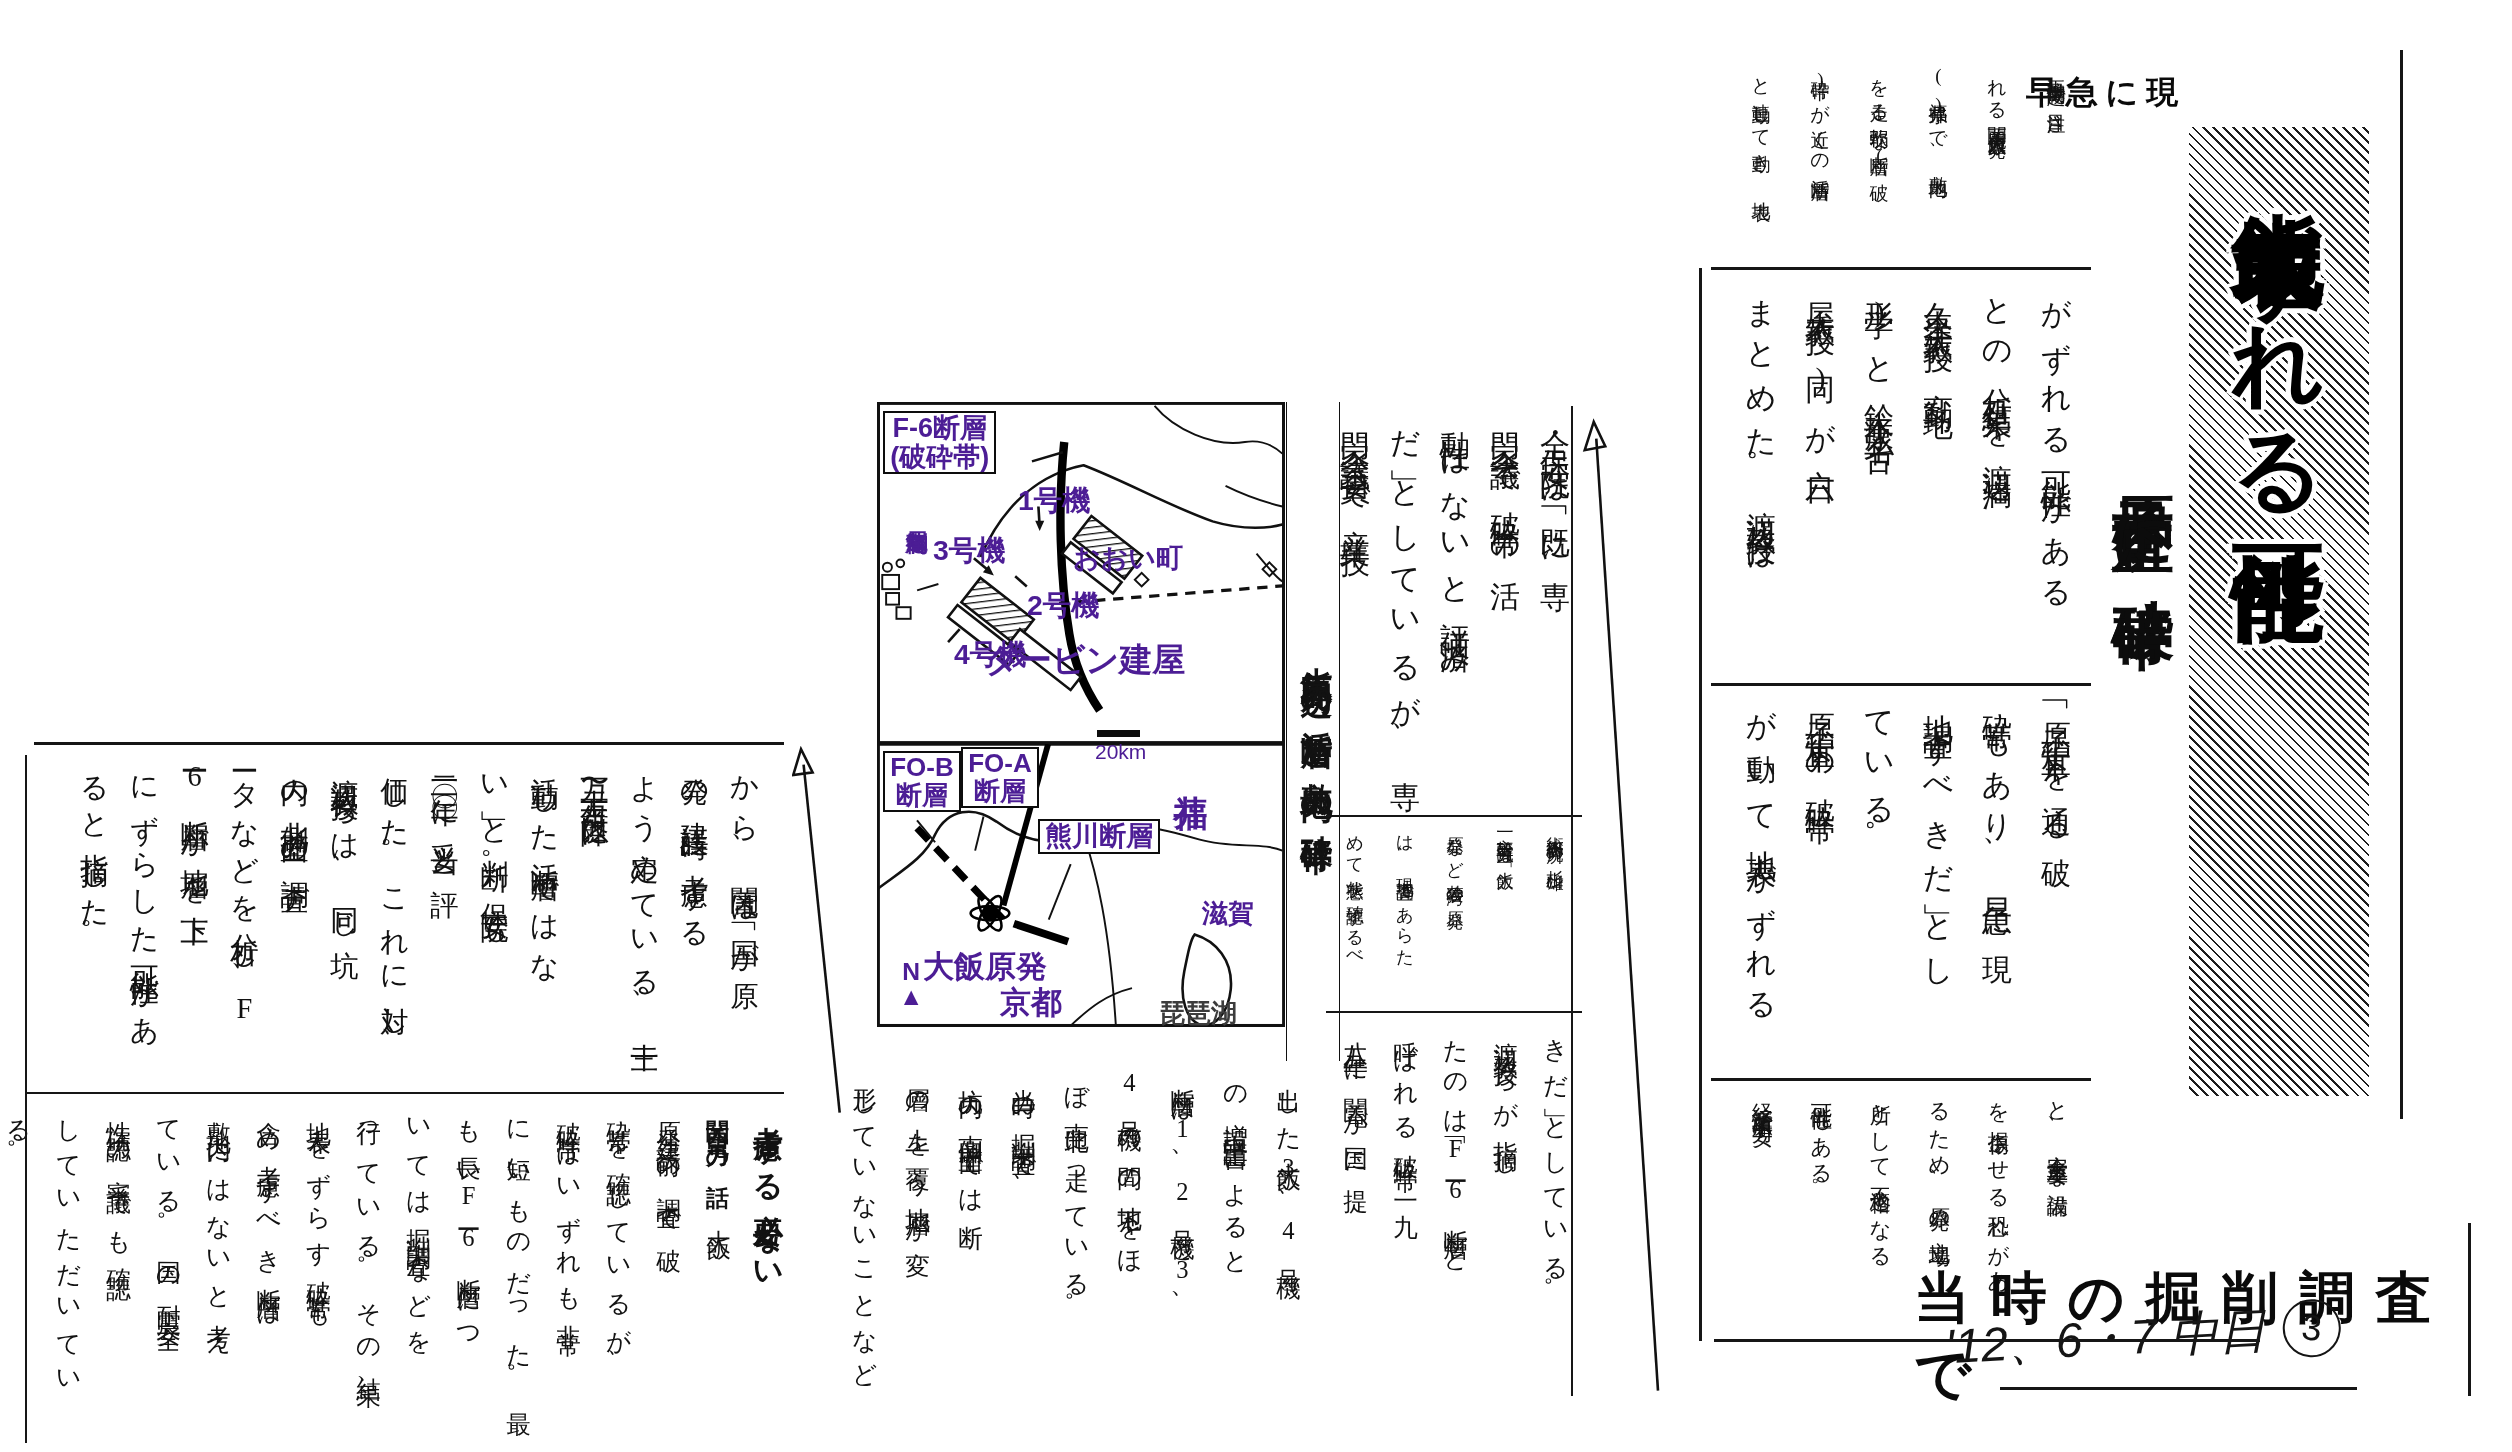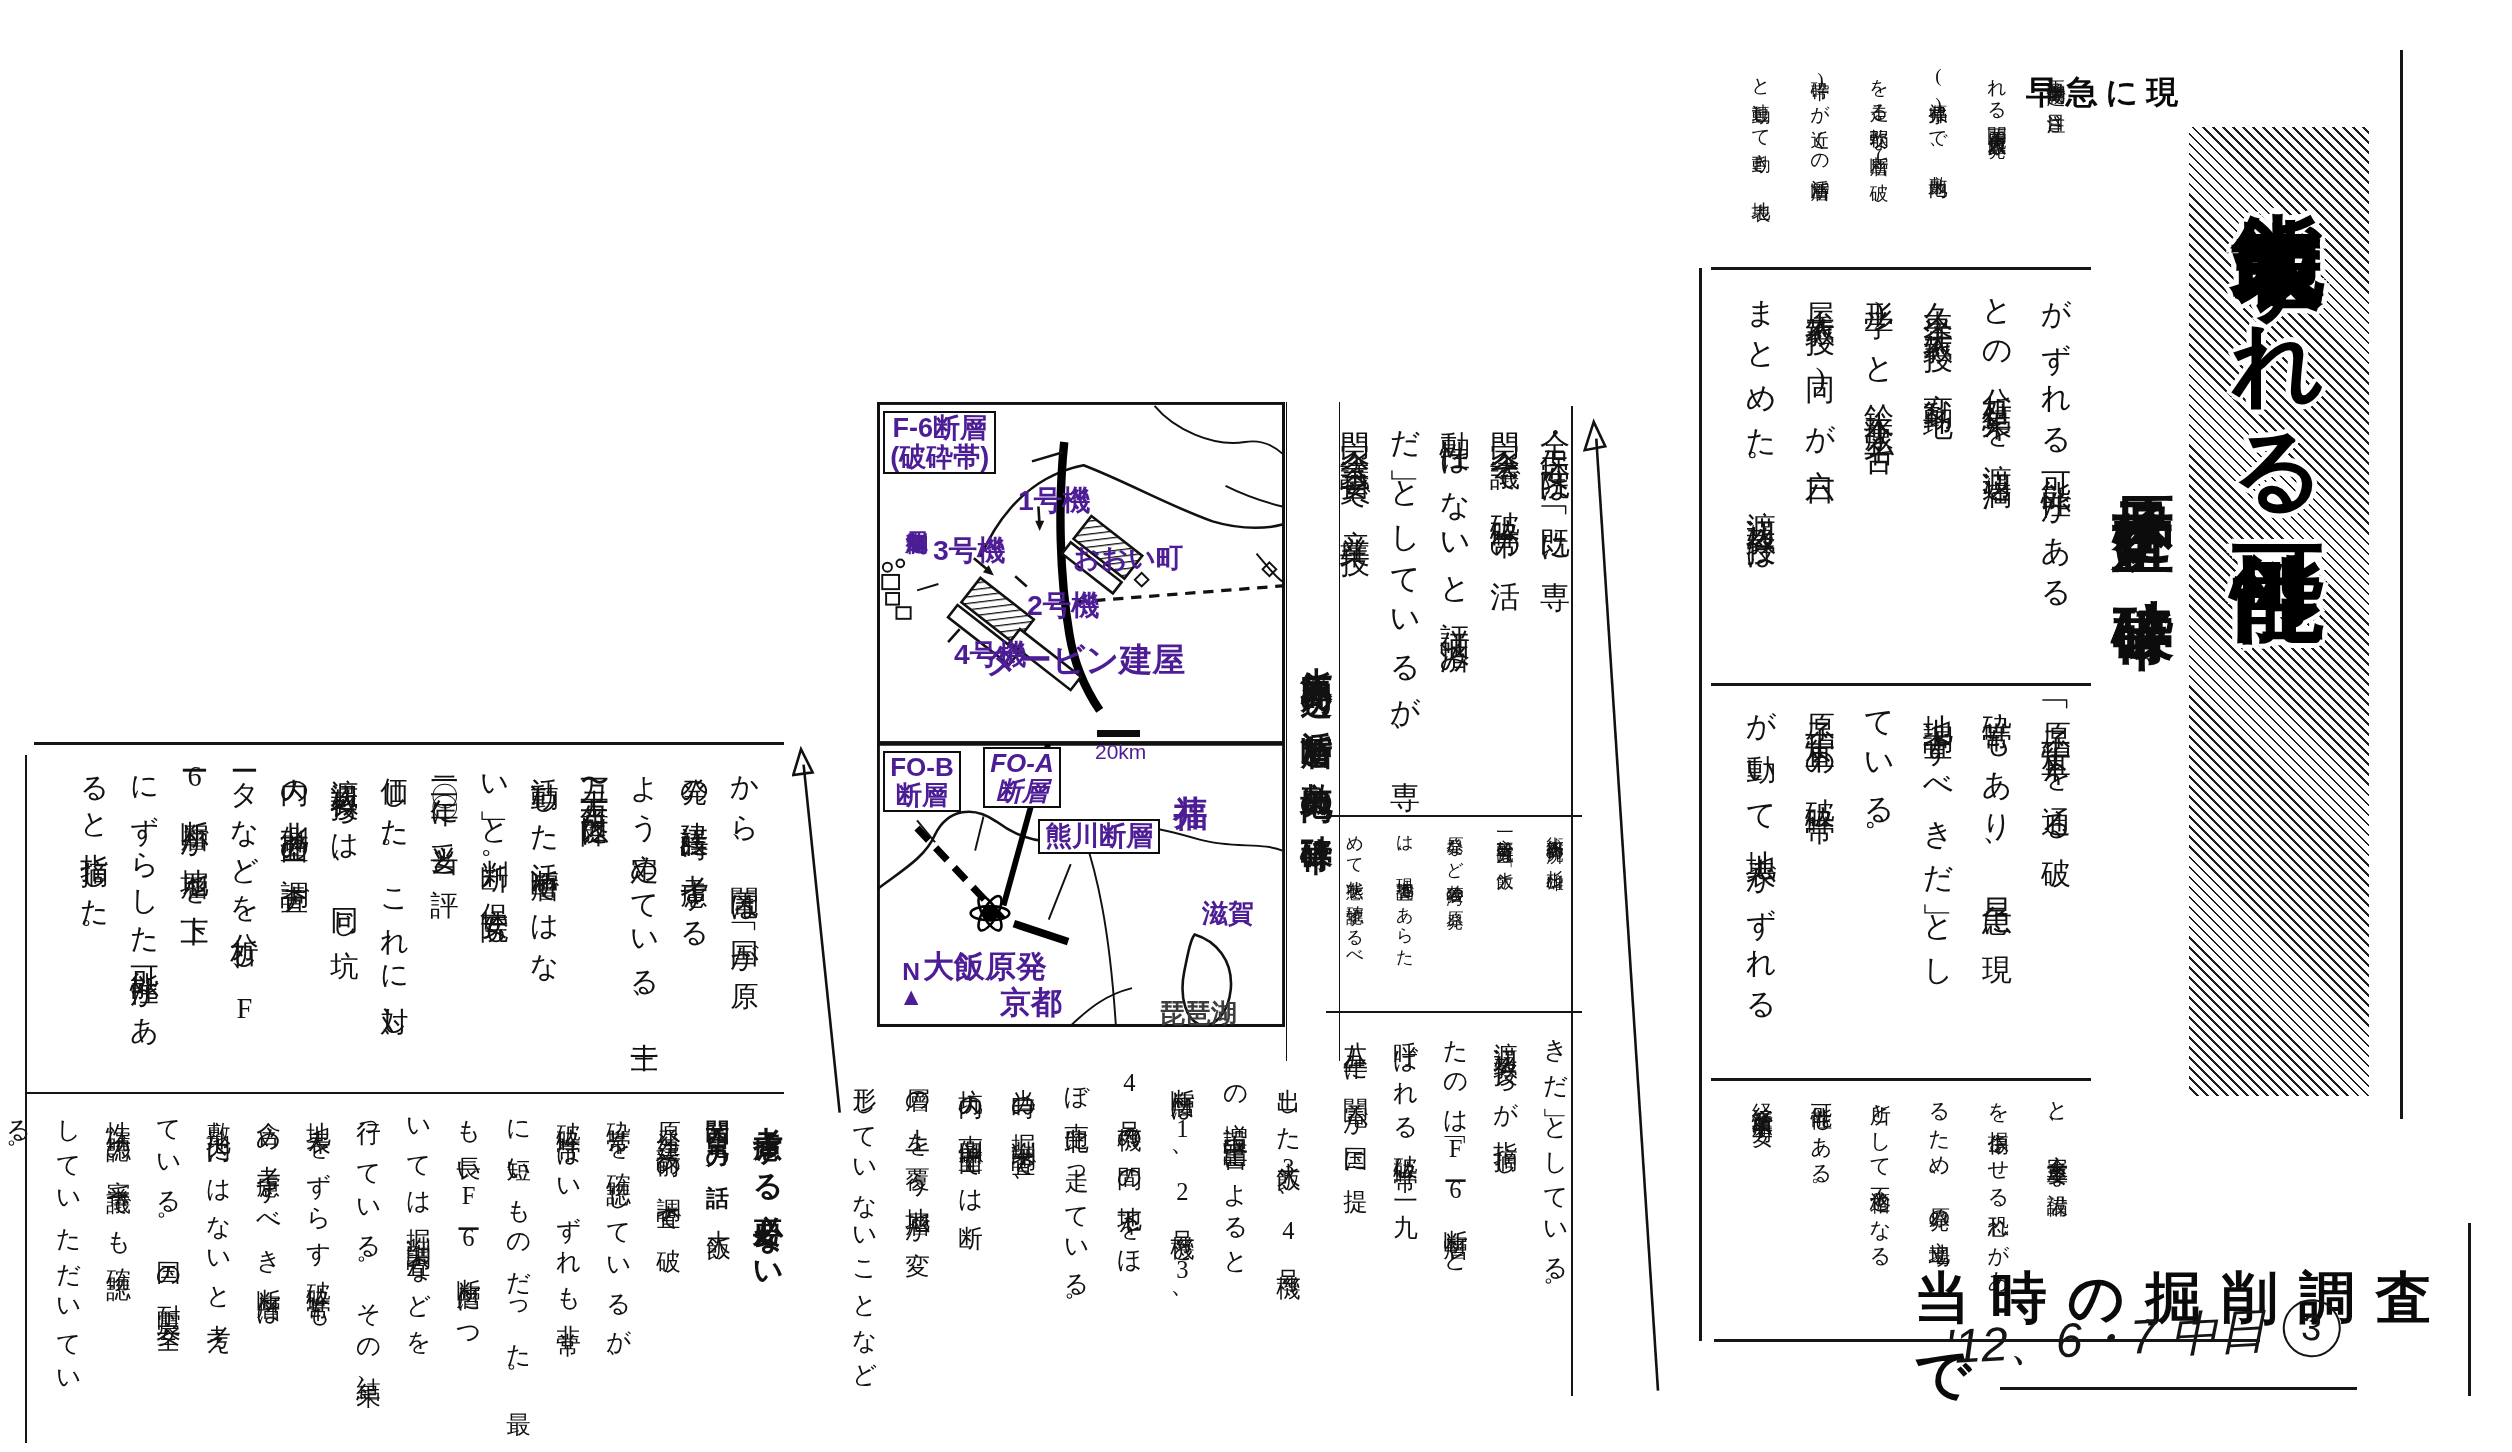--- a/index.html
+++ b/index.html
@@ -280,21 +280,21 @@
   <div class="map-label vert" style="left:902px;top:514px;font-size:22px;">制御建屋</div>
   <div class="map-label" style="left:1073px;top:540px;font-size:27px;">おおい町</div>
   <div class="map-label" style="left:1027px;top:587px;font-size:28.4px;">2号機</div>
   <div class="map-label" style="left:914px;top:636px;font-size:28.4px;margin-left:40px;">4号機</div>
   <div class="map-label" style="left:985px;top:638px;font-size:33px;">タービン建屋</div>
 
   <div class="map-label boxed" style="left:883px;top:751px;font-size:26px;">
     <div>FO-B</div>
     <div>断層</div>
   </div>
-  <div class="map-label boxed" style="left:983px;top:747px;font-size:26px;font-style:italic;">
+  <div class="map-label boxed" style="left:961px;top:747px;font-size:26px;">
     <div>FO-A</div>
     <div>断層</div>
   </div>
   <div id="scalebar"></div>
   <div class="map-label" style="left:1095px;top:740px;font-size:21px;font-weight:normal;">20km</div>
   <div class="map-label vert" style="left:1168px;top:768px;font-size:34px;">福井</div>
   <div class="map-label boxed" style="left:1038px;top:819px;font-size:27px;">熊川断層</div>
   <div class="map-label" style="left:923px;top:946px;font-size:31px;text-align:center;">大飯原発</div>
   <div class="map-label" style="left:1202px;top:896px;font-size:26px;">滋賀</div>
   <div class="map-label" style="left:1000px;top:982px;font-size:31px;">京都</div>

